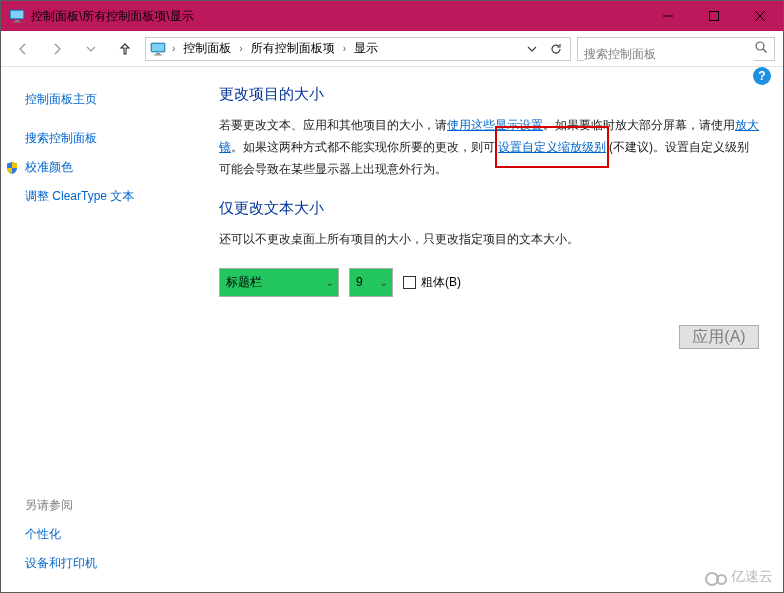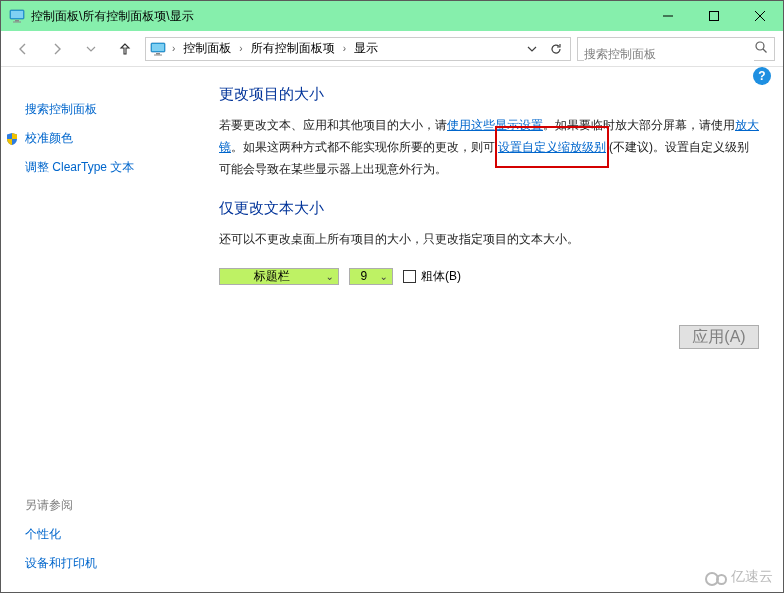--- a/index.html
+++ b/index.html
@@ -12,21 +12,21 @@
   overflow: hidden;
   position: relative;
   border: 1px solid #5a5a5a;
 }
 
 .titlebar {
   height: 30px;
   display: flex;
   align-items: center;
   padding-left: 8px;
-  background: #86efac;
+  background: #be185d;
 }
 .titlebar .app-icon {
   width: 16px; height: 16px;
   margin-right: 6px;
   display: flex; align-items: center; justify-content: center;
 }
 .titlebar .title { flex: 1; font-size: 12px; color: #000; }
 .win-controls { display: flex; height: 100%; }
 .win-btn {
   width: 46px; height: 30px;
@@ -142,27 +142,26 @@
 .para a { color: #0066cc; text-decoration: underline; }
 .redbox {
   border: 2px solid #d40000;
   padding: 12px 1px;
 }
 .controls-row {
   display: flex; align-items: center; gap: 10px;
   margin-top: 6px;
 }
 .dropdown {
-  height: 17px;
+  height: 29px;
   border: 1px solid #adadad;
-  background: #bef264;
+  background: #22c55e;
   display: flex; align-items: center;
   padding: 0 4px 0 6px;
   font-size: 12px;
-  text-align: center;
 }
 .dropdown .dd-val { flex: 1; }
 .dropdown .dd-arrow { color: #404040; font-size: 10px; padding-left: 8px; }
 .dd-title { width: 120px; }
 .dd-size { width: 44px; }
 .chk-row { display: flex; align-items: center; gap: 5px; }
 .chk {
   width: 13px; height: 13px;
   border: 1px solid #333;
   background: #fff;
@@ -294,20 +293,21 @@
           <line x1="9" y1="9" x2="12.5" y2="12.5" stroke="#606060" stroke-width="1.2"></line>
         </svg>
     </span>
   </div>
 </div>
 
 <div class="help-bubble">?</div>
 
 <div class="main">
   <div class="sidebar">
+    <div class="side-link">控制面板主页</div>
     <div style="height:10px"></div>
     <div class="side-link">搜索控制面板</div>
     <div class="side-link with-icon">
       <span class="shield">
         <svg width="14" height="14" viewBox="0 0 14 14">
           <path d="M7 1 L12 2.5 V7 C12 10 9.5 12.5 7 13 C4.5 12.5 2 10 2 7 V2.5 Z" fill="#2e7de0"></path>
           <path d="M7 1 L12 2.5 V7 L7 7 Z" fill="#f2c200"></path>
           <path d="M7 7 L7 13 C4.5 12.5 2 10 2 7 Z" fill="#f2c200"></path>
         </svg>
       </span>

